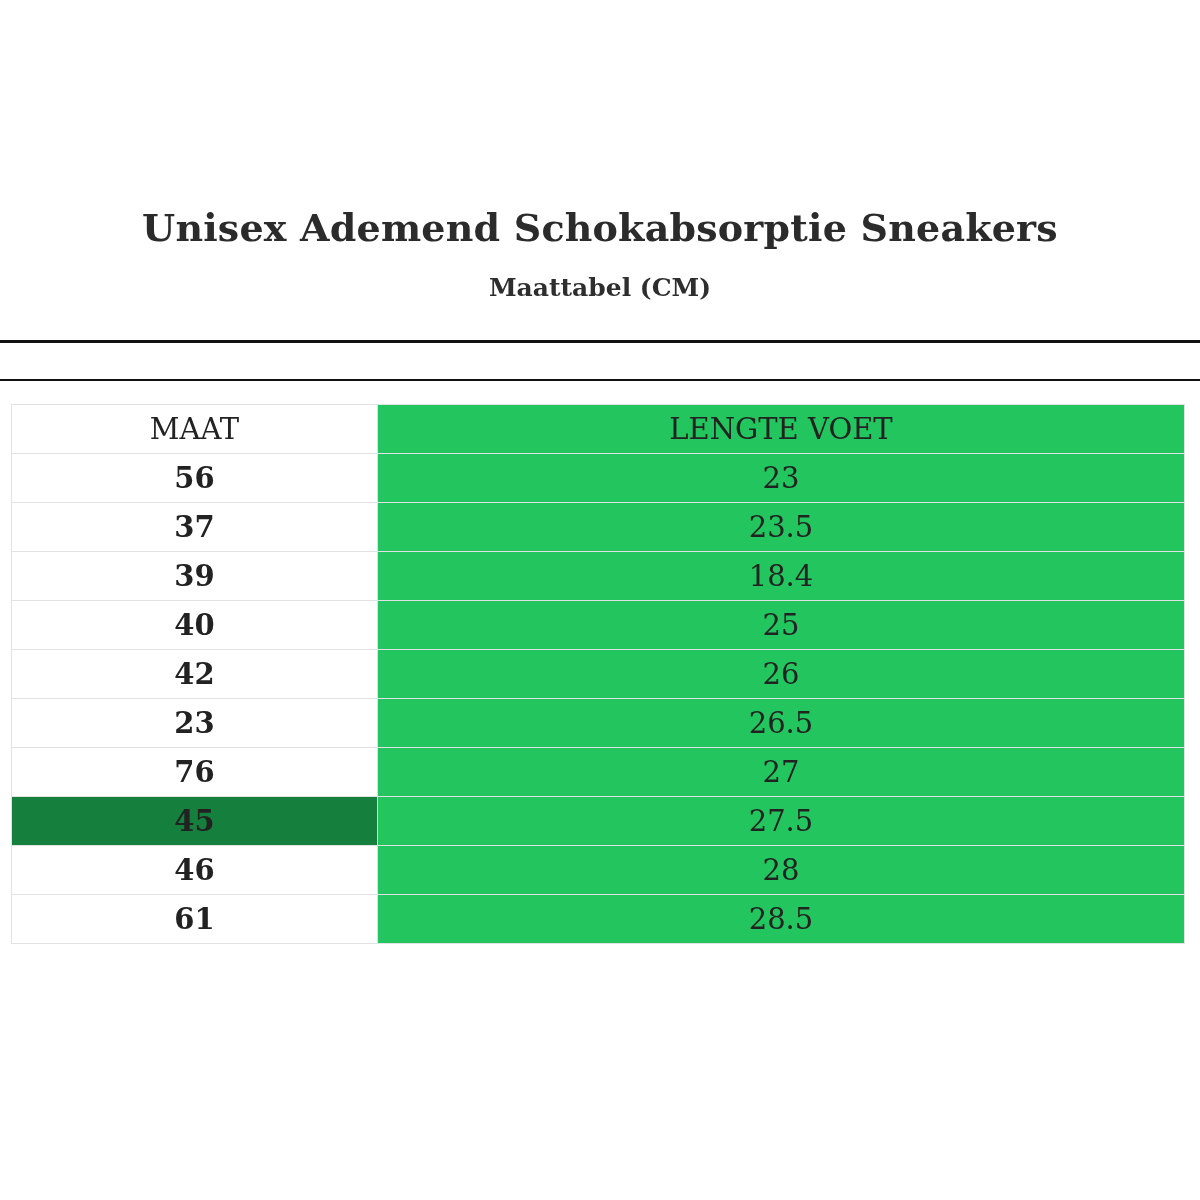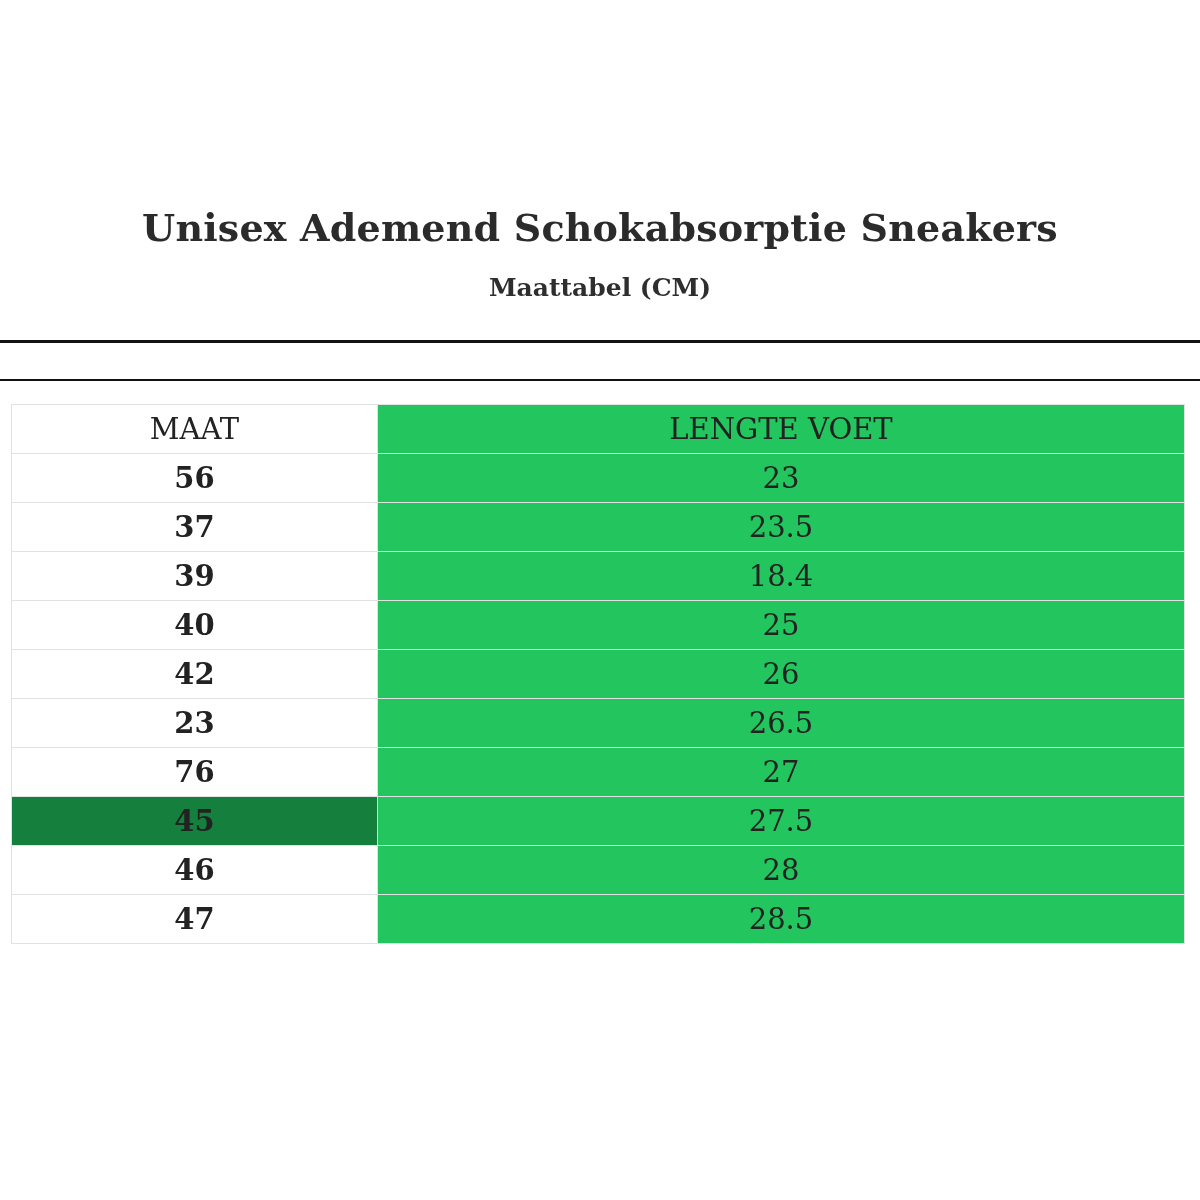--- a/index.html
+++ b/index.html
@@ -119,19 +119,19 @@
       </tr>
       <tr class="highlight">
         <td class="maat">45</td>
         <td class="lengte">27.5</td>
       </tr>
       <tr>
         <td class="maat">46</td>
         <td class="lengte">28</td>
       </tr>
       <tr>
-        <td class="maat">47</td>
+        <td class="maat">61</td>
         <td class="lengte">28.5</td>
       </tr>
     </tbody>
   </table>
 
 </div>
 
 </body></html>

